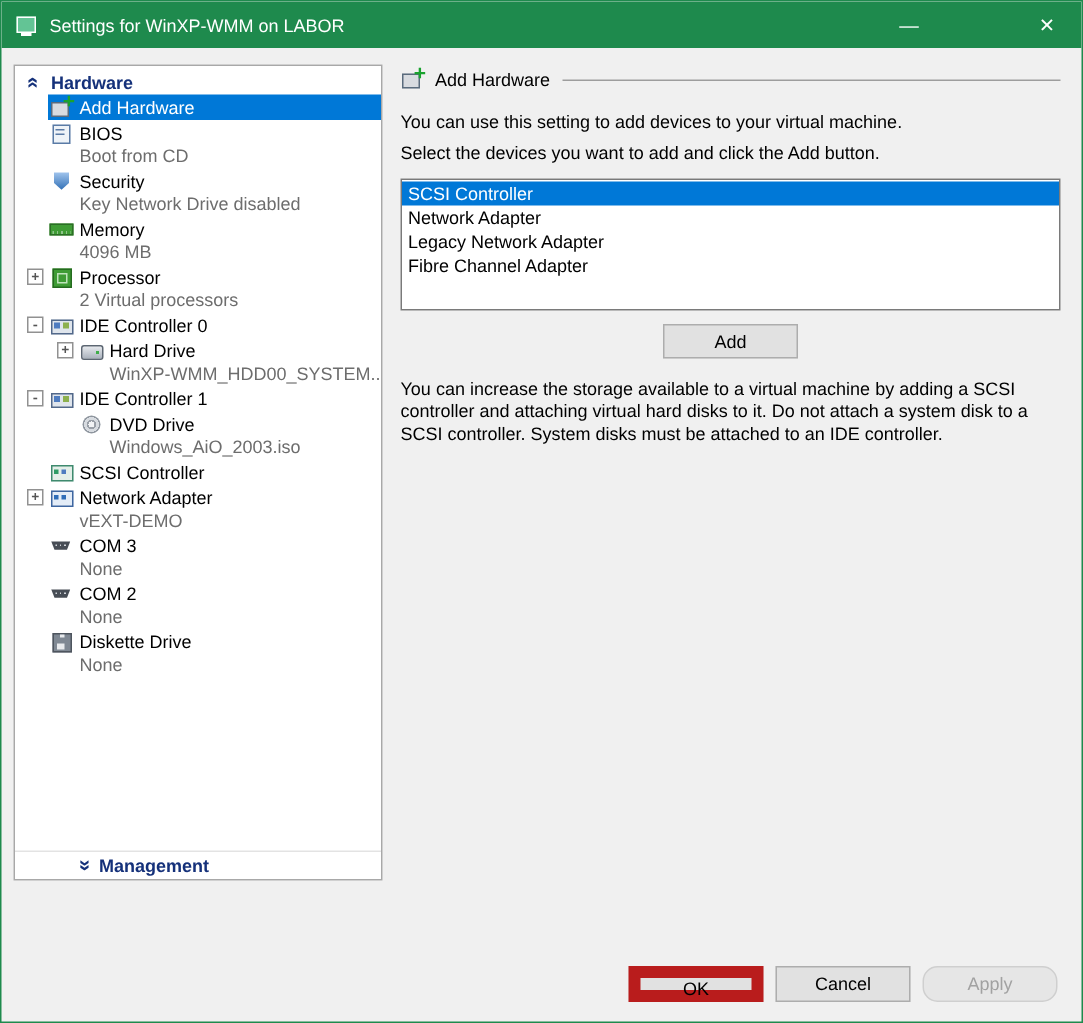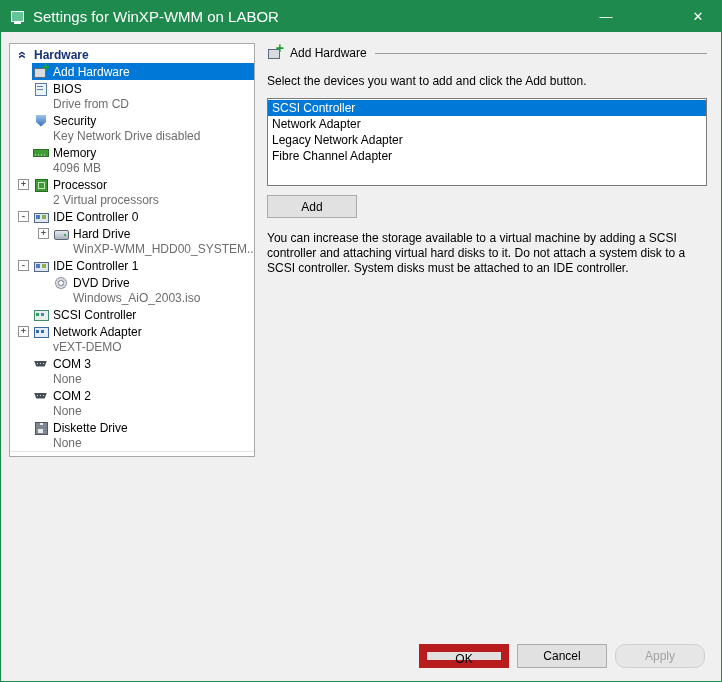--- a/index.html
+++ b/index.html
@@ -16,28 +16,28 @@
 
   
   .titlebar{
     position:absolute;top:0;left:0;right:0;height:31px;
     background:#1e8a4d;display:flex;align-items:center;color:#fff;
   }
   .app-icon{width:16px;height:16px;margin-left:9px;position:relative;flex:none;}
   .app-icon::before{content:"";position:absolute;left:1px;top:2px;width:11px;height:9px;
     border:1px solid #fff;background:#63c495;}
   .app-icon::after{content:"";position:absolute;left:4px;bottom:1px;width:7px;height:2px;background:#fff;}
-  .titlebar .title{font-size:15px;margin-left:7px;white-space:nowrap;}
+  .titlebar .title{font-size:12px;margin-left:7px;white-space:nowrap;}
   .winbtns{margin-left:auto;display:flex;height:100%;}
   .winbtn{width:46px;height:100%;display:flex;align-items:center;justify-content:center;
     font-size:13px;color:#fff;}
 
   
   .sidebar{
-    position:absolute;left:8px;top:42px;width:246px;height:414px;
+    position:absolute;left:8px;top:42px;width:246px;height:544px;
     background:#fff;border:1px solid #a8a8a8;box-sizing:border-box;
     padding-top:2px;display:flex;flex-direction:column;overflow:hidden;
   }
   .section{display:flex;align-items:center;height:17px;padding-left:6px;
     font-weight:bold;color:#15317a;flex:none;}
   .section.mgmt{margin-top:auto;border-top:1px solid #e3e3e3;height:18px;padding-left:38px;}
   .chev{display:inline-block;width:14px;text-align:center;font-size:14px;font-weight:bold;
     color:#15317a;margin-right:4px;}
   .chev.up{transform:rotate(90deg);}
   .chev.down{transform:rotate(-90deg);}
@@ -107,21 +107,21 @@
   .main{position:absolute;left:266px;top:44px;width:440px;}
   .main-header{display:flex;align-items:center;}
   .main-title{margin-left:7px;white-space:nowrap;}
   .hr{flex:1;height:1px;background:#9d9d9d;margin-left:8px;}
   .para{margin-top:13px;}
   .para + .para{margin-top:7px;}
   .listbox{margin-top:10px;height:88px;background:#fff;border:1px solid #7a7a7a;
     padding-top:1px;overflow:hidden;box-sizing:border-box;}
   .opt{height:16px;line-height:16px;padding-left:4px;}
   .opt.sel{background:#0078d7;color:#fff;}
-  .add-row{margin-top:9px;display:flex;justify-content:flex-start;}
+  .add-row{margin-top:9px;display:flex;justify-content:center;}
   .note{margin-top:13px;line-height:15px;}
 
   
   button{
     width:90px;height:23px;
     background:#e1e1e1;border:1px solid #adadad;
     font:12px "Liberation Sans",sans-serif;color:#000;padding:0;
   }
   .footer{position:absolute;right:16px;bottom:13px;display:flex;gap:8px;}
   .footer button{height:24px;}
@@ -152,21 +152,21 @@
     <span class="exp"></span>
     <span class="ic ic-add"></span>
     <span class="lbl">Add Hardware</span>
   </div>
 
   <div class="row">
     <span class="exp"></span>
     <span class="ic ic-bios"></span>
     <span class="lbl">BIOS</span>
   </div>
-  <div class="sub">Drive from CD</div>
+  <div class="sub">Boot from CD</div>
 
   <div class="row">
     <span class="exp"></span>
     <span class="ic ic-security"></span>
     <span class="lbl">Security</span>
   </div>
   <div class="sub">Key Network Drive disabled</div>
 
   <div class="row">
     <span class="exp"></span>
@@ -249,20 +249,21 @@
 
 </div>
 
 <div class="main">
   <div class="main-header">
     <span class="ic ic-add"></span>
     <span class="main-title">Add Hardware</span>
     <div class="hr"></div>
   </div>
 
+  <div class="para">You can use this setting to add devices to your virtual machine.</div>
   <div class="para">Select the devices you want to add and click the Add button.</div>
 
   <div class="listbox">
     <div class="opt sel">SCSI Controller</div>
     <div class="opt">Network Adapter</div>
     <div class="opt">Legacy Network Adapter</div>
     <div class="opt">Fibre Channel Adapter</div>
   </div>
 
   <div class="add-row">

